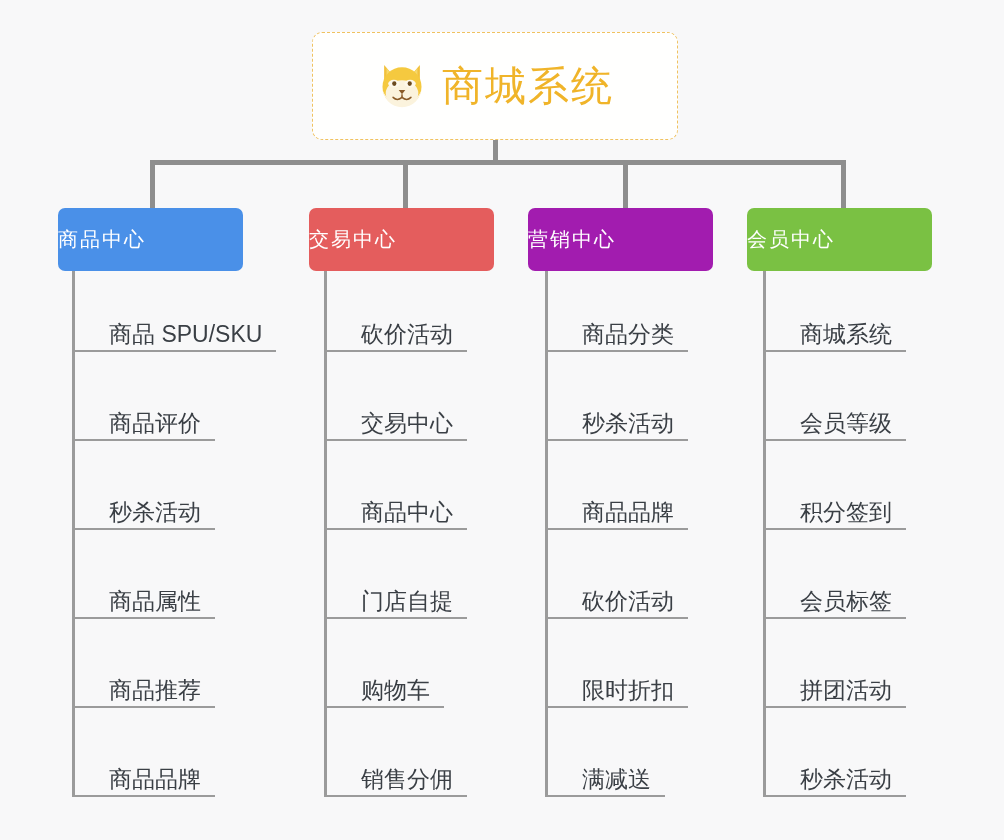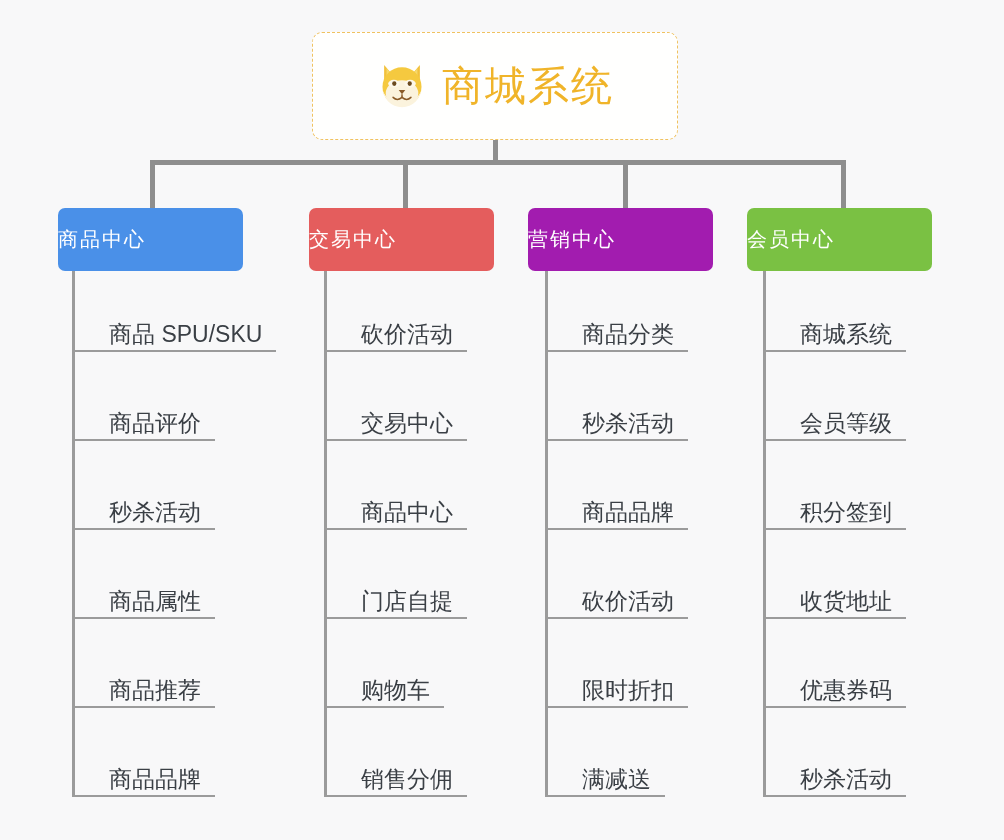--- a/index.html
+++ b/index.html
@@ -261,25 +261,25 @@
         </div>
         <div class="leaf-item" style="top: 170px;">
           <span class="leaf-label">会员等级</span>
           <div class="leaf-rule" style="width: 140px;"></div>
         </div>
         <div class="leaf-item" style="top: 259px;">
           <span class="leaf-label">积分签到</span>
           <div class="leaf-rule" style="width: 140px;"></div>
         </div>
         <div class="leaf-item" style="top: 348px;">
-          <span class="leaf-label">收货地址</span>
-          <div class="leaf-rule" style="width: 140px;"></div>
-        </div>
-        <div class="leaf-item" style="top: 437px;">
-          <span class="leaf-label">优惠券码</span>
+          <span class="leaf-label">会员标签</span>
+          <div class="leaf-rule" style="width: 140px;"></div>
+        </div>
+        <div class="leaf-item" style="top: 437px;">
+          <span class="leaf-label">拼团活动</span>
           <div class="leaf-rule" style="width: 140px;"></div>
         </div>
         <div class="leaf-item" style="top: 526px;">
           <span class="leaf-label">秒杀活动</span>
           <div class="leaf-rule" style="width: 140px;"></div>
         </div>
       </div>
     </div>
 
 </div>

